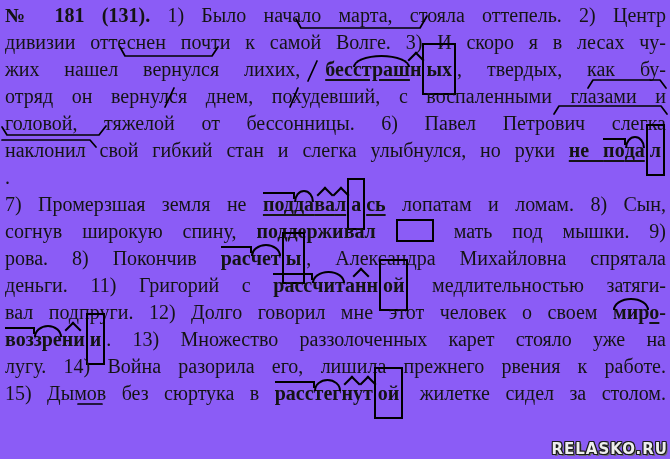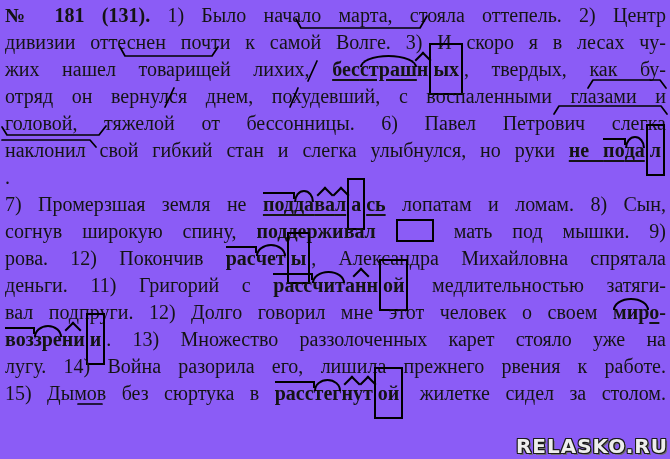--- a/index.html
+++ b/index.html
@@ -33,40 +33,40 @@
   
   .bx{border:2px solid #000;padding:13px 2px;margin:0 1px;}
   
   .ebox{display:inline-block;width:34px;height:19px;border:2.5px solid #000;
     vertical-align:-4px;}
   .marks{position:absolute;left:0;top:0;pointer-events:none;}
   .marks path{fill:none;stroke:#000;stroke-width:1.7;stroke-linecap:round;stroke-linejoin:round;}
   .watermark{
     position:absolute;right:2px;bottom:1px;
     font-family:"DejaVu Sans","Liberation Sans",sans-serif;
-    font-weight:bold;font-size:20px;letter-spacing:1px;color:#ededed;
+    font-weight:bold;font-size:15px;letter-spacing:1px;color:#ededed;
     text-shadow:1px 0 #1c1c1c,-1px 0 #1c1c1c,0 1px #1c1c1c,0 -1px #1c1c1c,
       1px 1px #1c1c1c,-1px -1px #1c1c1c,1px -1px #1c1c1c,-1px 1px #1c1c1c,2px 2px 0 #6f6f6f;
   }
 </style>
 </head>
 <body>
 
 <div class="page">
   <div class="text">
       <div class="line"><span class="b">№ 181 (131).</span><span> 1) Было начало марта, стояла оттепель. 2) Центр</span></div>
       <div class="line"><span>дивизии оттеснен почти к самой Волге. 3) И скоро я в лесах чу-</span></div>
-      <div class="line"><span>жих нашел товарищей лихих, </span><span class="b u">бес</span><span class="b u arc">страш</span><span class="b crt">н</span><span class="b bx">ых</span><span>, твердых, как бу-</span></div>
+      <div class="line"><span>жих нашел вернулся лихих, </span><span class="b u">бес</span><span class="b u arc">страш</span><span class="b crt">н</span><span class="b bx">ых</span><span>, твердых, как бу-</span></div>
       <div class="line"><span>отряд он вернулся днем, похудевший, с воспаленными глазами и</span></div>
       <div class="line"><span>головой, тяжелой от бессонницы. 6) Павел Петрович слегка</span></div>
       <div class="line"><span>наклонил свой гибкий стан и слегка улыбнулся, но руки </span><span class="b u">не </span><span class="b u ovl">по</span><span class="b u arc">да</span><span class="b bx">л</span></div>
       <div class="line left"><span>.</span></div>
       <div class="line"><span>7) Промерзшая земля не </span><span class="b u ovl">под</span><span class="b u arc">да</span><span class="b u crt">ва</span><span class="b u crt">л</span><span class="b bx">а</span><span class="b u">сь</span><span> лопатам и ломам. 8) Сын,</span></div>
       <div class="line"><span>согнув широкую спину, </span><span class="b">поддерживал</span><span> </span><span class="ebox"></span><span> мать под мышки. 9)</span></div>
-      <div class="line"><span>рова. 12) Покончив </span><span class="b ovl">рас</span><span class="b arc">чет</span><span class="b bx">ы</span><span>, Александра Михайловна спрятала</span></div>
+      <div class="line"><span>рова. 8) Покончив </span><span class="b ovl">рас</span><span class="b arc">чет</span><span class="b bx">ы</span><span>, Александра Михайловна спрятала</span></div>
       <div class="line"><span>деньги. 11) Григорий с </span><span class="b ovl">расс</span><span class="b arc">чит</span><span class="b crt">анн</span><span class="b bx">ой</span><span> медлительностью затяги-</span></div>
       <div class="line"><span>вал подпруги. 12) Долго говорил мне этот человек о своем </span><span class="b arc">мир</span><span class="b u">о</span><span class="b">-</span></div>
       <div class="line"><span class="b ovl">воз</span><span class="b arc">зре</span><span class="b crt">ни</span><span class="b bx">и</span><span>. 13) Множество раззолоченных карет стояло уже на</span></div>
       <div class="line"><span>лугу. 14) Война разорила его, лишила прежнего рвения к работе.</span></div>
       <div class="line"><span>15) Дымов без сюртука в </span><span class="b ovl">расс</span><span class="b arc">тег</span><span class="b crt">ну</span><span class="b crt">т</span><span class="b bx">ой</span><span> жилетке сидел за столом.</span></div>
     </div>
 
   <svg class="marks" width="670" height="459" viewBox="0 0 670 459" aria-hidden="true">
     <path d="M296,19 L301,28 L420,28 L427,16"></path>
     <path d="M120,47 L125,56 L212,56 L218,47"></path>

